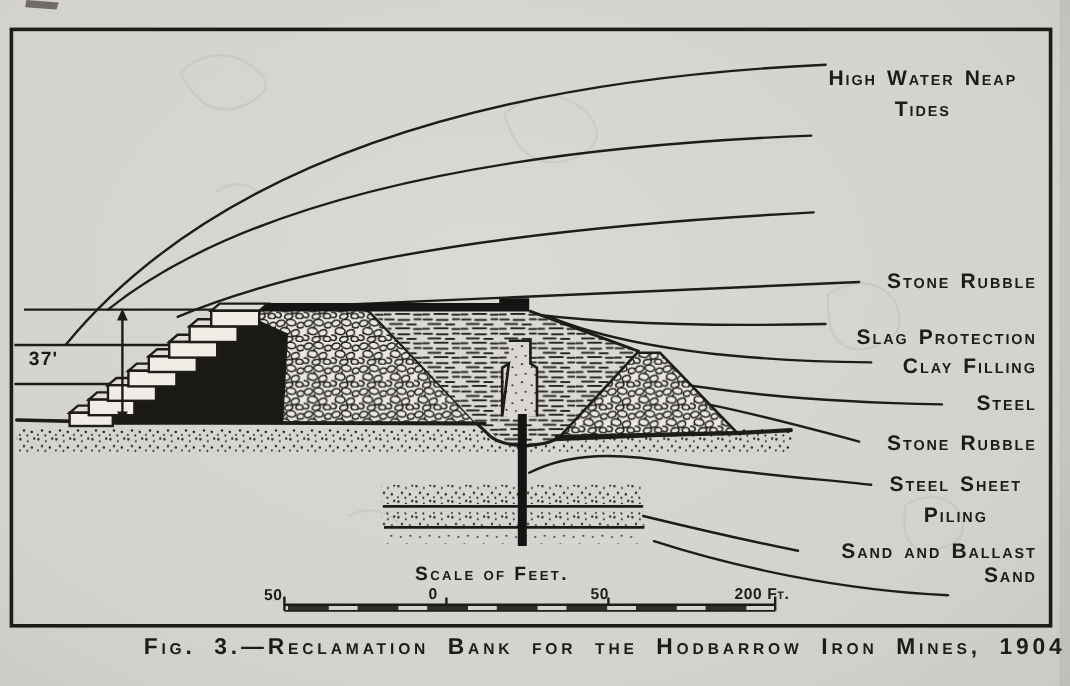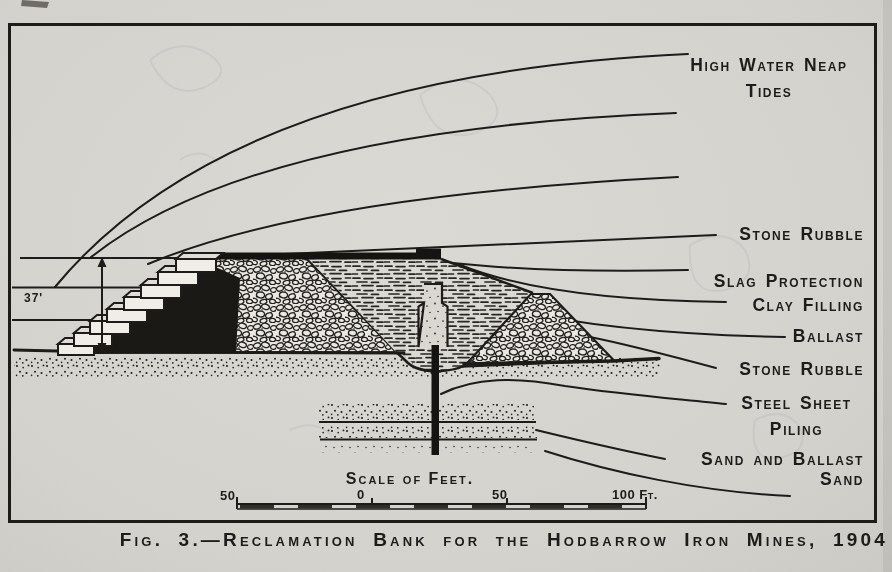--- a/index.html
+++ b/index.html
@@ -17,21 +17,21 @@
     font-size:17.5px;letter-spacing:1.6px;word-spacing:2px;line-height:1.5;
   }
   .nowrap{white-space:nowrap;}
   .caption{
     left:8px;top:529px;width:880px;
     font-size:19px;letter-spacing:3.2px;word-spacing:7px;white-space:nowrap;text-align:right;
   }
   .scale-title{left:310px;top:470px;width:200px;text-align:center;
     font-size:16px;letter-spacing:2px;}
   .scale-num{font-size:13px;letter-spacing:.5px;text-align:left;}
-  .dim-label{left:24px;top:291px;font-size:12px;font-variant:normal;letter-spacing:1px;}
+  .dim-label{left:24px;top:291px;font-size:16px;font-variant:normal;letter-spacing:1px;}
 </style>
 </head>
 <body>
 
 <div id="stage">
 
 <svg width="892" height="572" viewBox="0 0 892 572">
   <defs>
     <pattern id="cobble" width="23" height="19" patternUnits="userSpaceOnUse">
       <rect width="23" height="19" fill="#e9e7e0"></rect>
@@ -184,29 +184,29 @@
     <path d="M237,509 H646" stroke-width="1.4"></path>
     <path d="M240,506.5 H646" stroke-width="3.6" stroke-dasharray="34 24" opacity=".9"></path>
     <path d="M237,497 V509 M372,498 V504 M507,498 V504 M646,497 V509" stroke-width="2"></path>
   </g>
 </svg>
 
 <div class="txt callout" style="top:52px;width:190px;">High Water Neap Tides</div>
 <div class="txt callout nowrap" style="top:221px;">Stone Rubble</div>
 <div class="txt callout nowrap" style="top:256px;margin-top:12px;">Slag Protection</div>
 <div class="txt callout nowrap" style="top:292px;">Clay Filling</div>
-<div class="txt callout nowrap" style="top:323px;">Ballast</div>
+<div class="txt callout nowrap" style="top:323px;">Steel</div>
 <div class="txt callout nowrap" style="top:356px;">Stone Rubble</div>
 <div class="txt callout nowrap" style="top:446px;">Sand and Ballast</div>
 <div class="txt callout" style="top:390px;width:135px;">Steel Sheet Piling</div>
 <div class="txt callout nowrap" style="top:466px;">Sand</div>
 
 <div class="txt dim-label">37'</div>
 
 <div class="txt scale-title">Scale of Feet.</div>
 <div class="txt scale-num" style="left:220px;top:488px;width:30px;">50</div>
 <div class="txt scale-num" style="left:357px;top:487px;width:30px;">0</div>
 <div class="txt scale-num" style="left:492px;top:487px;width:30px;">50</div>
-<div class="txt scale-num" style="left:612px;top:487px;width:80px;">100 Ft.</div>
+<div class="txt scale-num" style="left:612px;top:487px;width:80px;">200 Ft.</div>
 
 <div class="txt caption">Fig. 3.—Reclamation Bank for the Hodbarrow Iron Mines, 1904</div>
 
 </div>
 
 </body></html>

